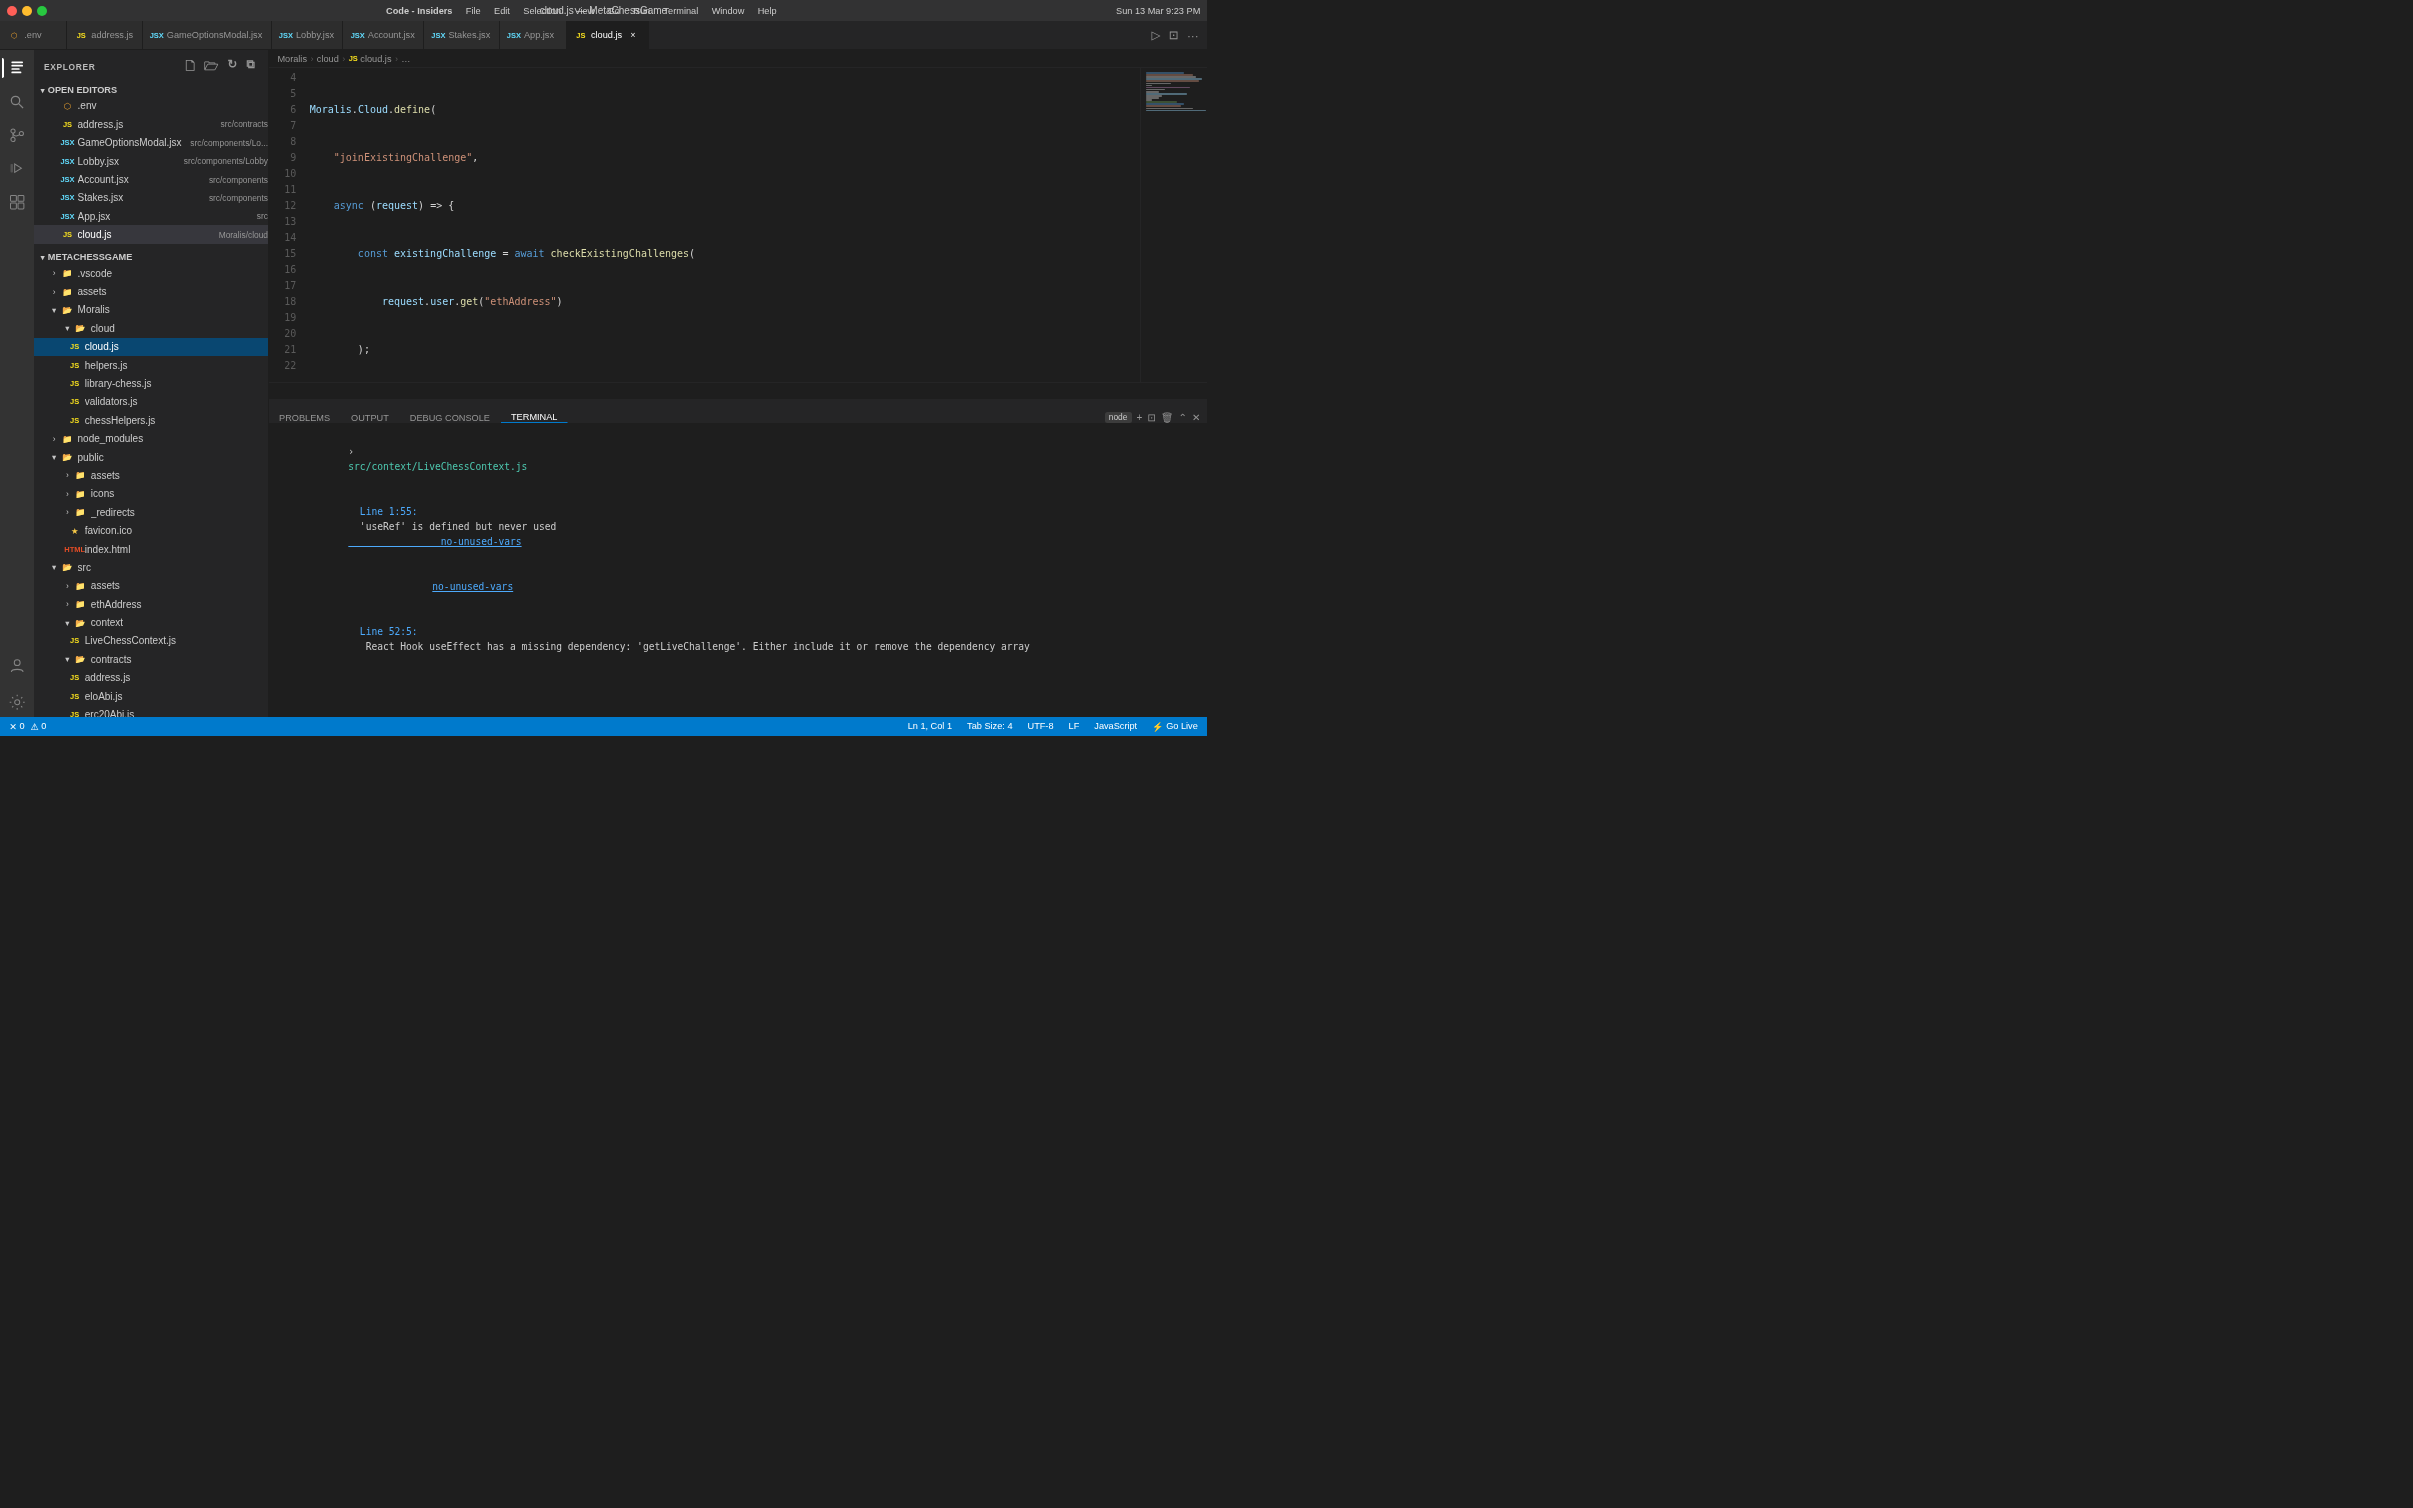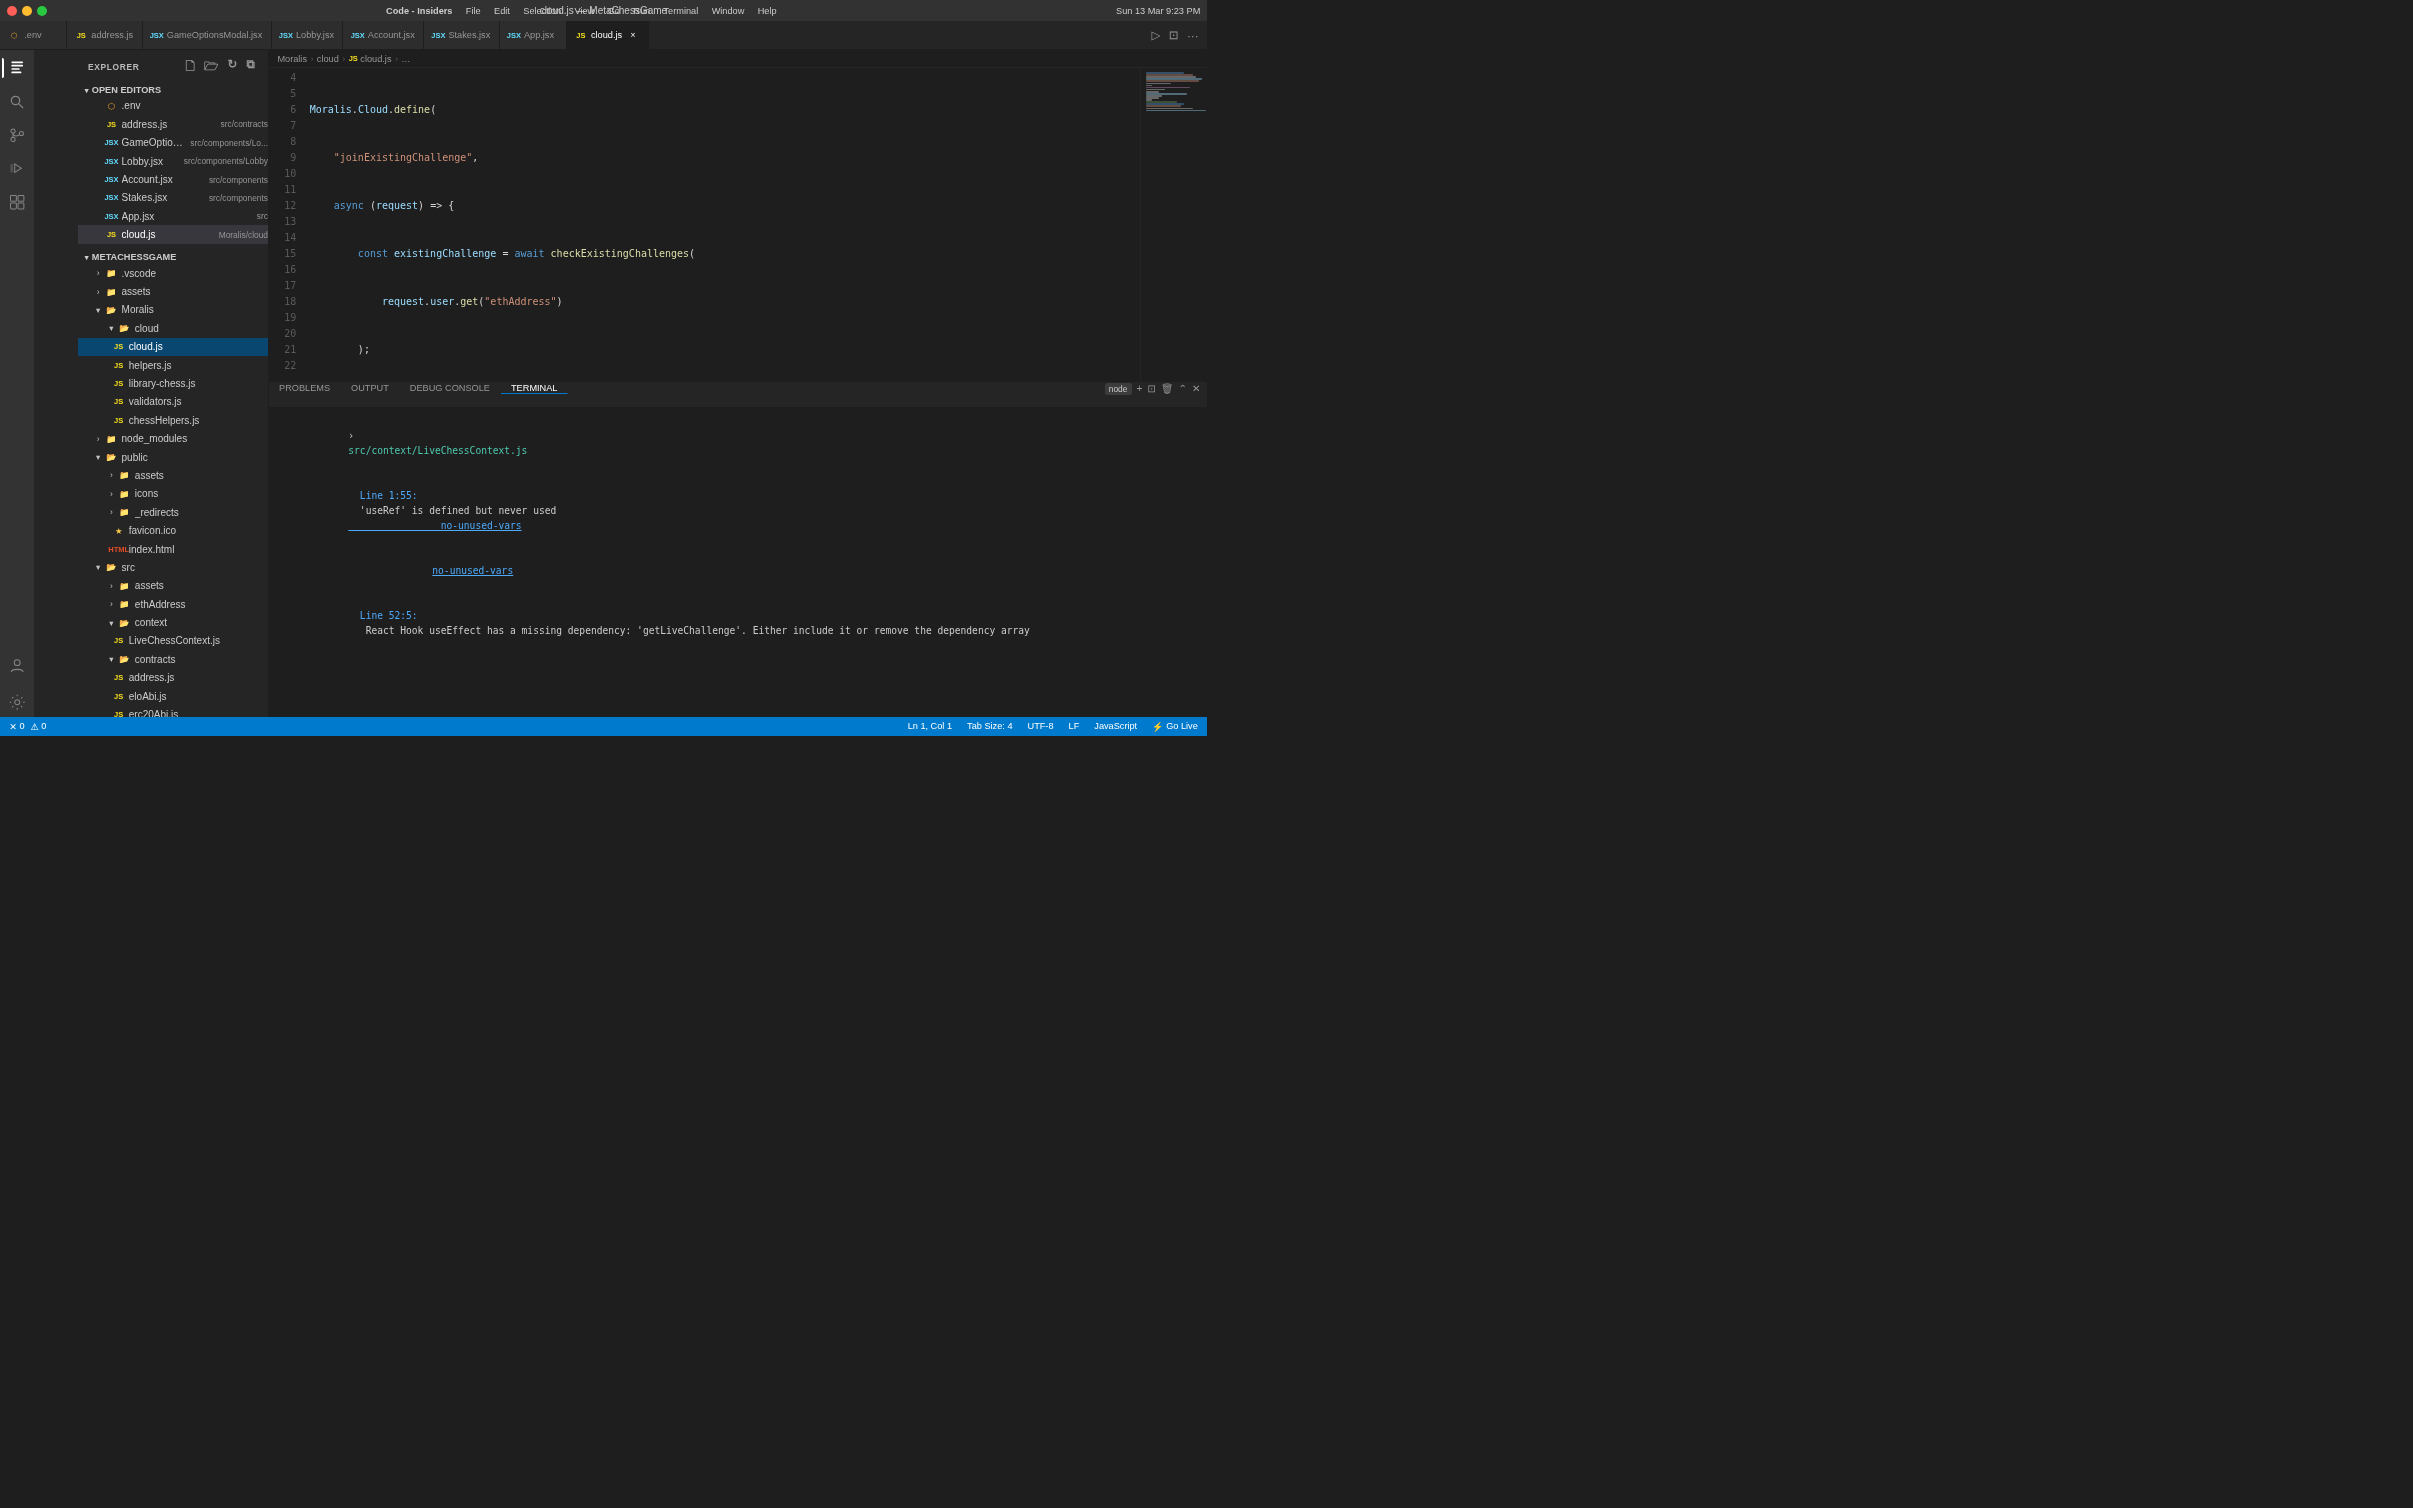--- a/index.html
+++ b/index.html
@@ -169,21 +169,20 @@
 
     
     .sidebar {
       width: 235px;
       background: #252526;
       display: flex;
       flex-direction: column;
       flex-shrink: 0;
       overflow: hidden;
       border-right: 0.8px solid #1e1e1e;
-      padding-left: 44px;
     }
     .sidebar-header {
       padding: 6.7px 10px 3.4px;
       font-size: 8.4px;
       font-weight: 600;
       color: #bbbbbb;
       letter-spacing: 0.08em;
       text-transform: uppercase;
       display: flex;
       align-items: center;
@@ -330,23 +329,24 @@
       height: 335px;
       background: #1e1e1e;
       border-top: 0.8px solid #252526;
       display: flex;
       flex-direction: column;
     }
     .panel-tabs {
       height: 25px;
       background: #252526;
       display: flex;
-      align-items: flex-start;
+      align-items: flex-end;
       border-bottom: 0.8px solid #1e1e1e;
       flex-shrink: 0;
+      margin-top: 16px;
     }
     .panel-tab {
       padding: 0 10px;
       display: flex;
       align-items: center;
       font-size: 9.2px;
       color: #969696;
       cursor: pointer;
       border-right: 0.8px solid transparent;
     }

